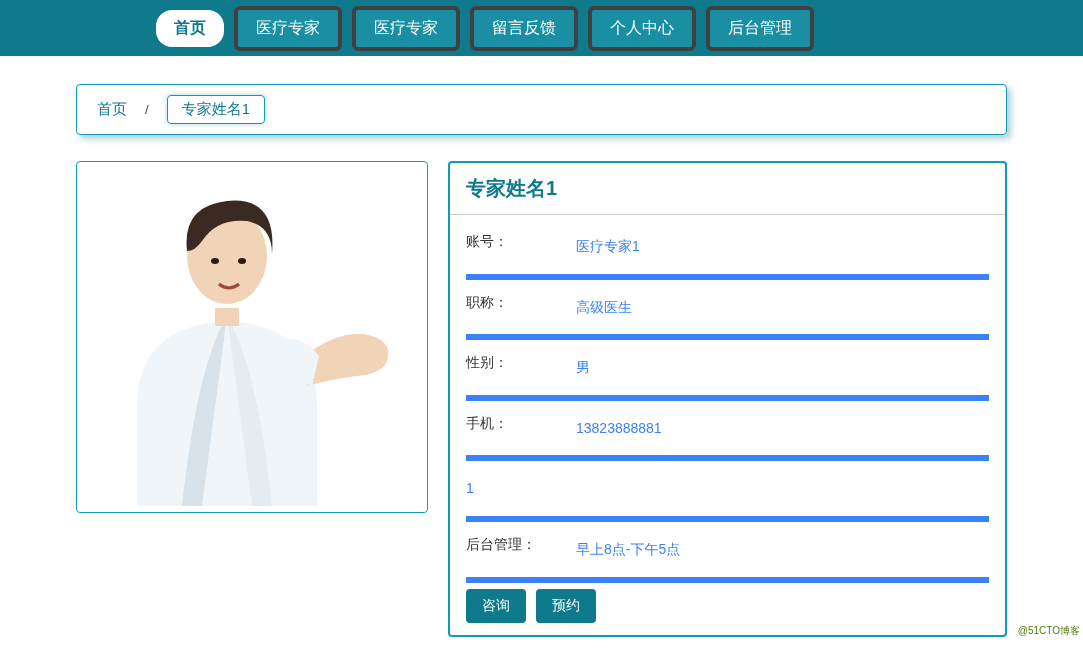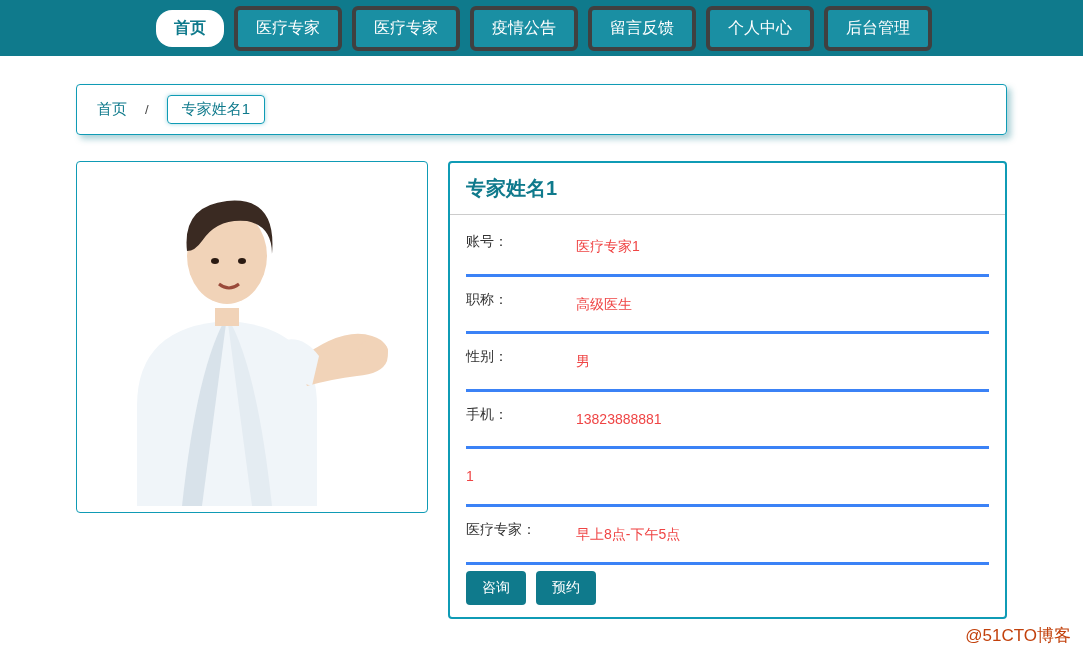--- a/index.html
+++ b/index.html
@@ -11,37 +11,36 @@
     .breadcrumb-box { border: 1px solid #0f9bb5; border-radius: 4px; padding: 10px 20px; display: flex; align-items: center; gap: 18px; box-shadow: 4px 4px 6px rgba(15,122,140,0.35); margin-bottom: 26px; }
     .breadcrumb-link { color: #0f7a8c; font-size: 15px; cursor: pointer; }
     .breadcrumb-sep { color: #444; font-size: 13px; }
     .breadcrumb-active { border: 1px solid #0f9bb5; border-radius: 4px; padding: 4px 14px; color: #0f7a8c; font-size: 15px; box-shadow: 0 0 4px rgba(15,155,181,0.4); }
     .main-row { display: flex; gap: 20px; }
     .photo-panel { width: 352px; height: 352px; border: 1px solid #0f9bb5; border-radius: 4px; padding: 6px; display: flex; align-items: flex-end; justify-content: center; overflow: hidden; }
     .detail-panel { flex: 1; border: 2px solid #0f9bb5; border-radius: 4px; padding: 0; }
     .detail-header { color: #0f7a8c; font-size: 20px; font-weight: bold; padding: 12px 16px; border-bottom: 1px solid #ccc; }
     .detail-body { padding: 4px 16px 12px 16px; }
     .detail-row { display: flex; padding: 14px 0; border-bottom: 0; font-size: 14px; }
-    .detail-row:not(:last-of-type) { border-bottom: 3px solid #3b82f6; }
+    .detail-row:not(:last-of-type) { border-bottom: 6px solid #3b82f6; }
     .detail-label { width: 110px; color: #333; }
-    .detail-value { flex: 1; color: #ef4444; line-height: 1.9; }
+    .detail-value { flex: 1; color: #3b82f6; line-height: 1.9; }
     .action-row { display: flex; gap: 10px; margin-top: 6px; }
     .action-btn { background: #0f7a8c; color: #fff; border: none; padding: 8px 16px; border-radius: 4px; font-size: 14px; cursor: pointer; }
-    .watermark { position: absolute; right: 12px; top: 624px; color: #c2410c; font-size: 17px; }
+    .watermark { position: absolute; right: 3px; top: 624px; color: #4d7c0f; font-size: 10px; }
     
     .doctor-svg { width: 290px; height: 340px; }
   </style>
 </head>
 <body>
 
 <div class="top-bar">
   <div class="nav-tab active">首页</div>
   <div class="nav-tab">医疗专家</div>
   <div class="nav-tab">医疗专家</div>
-  <div class="nav-tab">疫情公告</div>
   <div class="nav-tab">留言反馈</div>
   <div class="nav-tab">个人中心</div>
   <div class="nav-tab">后台管理</div>
 </div>
 
 <div class="content-wrap">
 
   <div class="breadcrumb-box">
     <span class="breadcrumb-link">首页</span>
     <span class="breadcrumb-sep">/</span>
@@ -82,21 +81,21 @@
           <div class="detail-value">男</div>
         </div>
         <div class="detail-row">
           <div class="detail-label">手机：</div>
           <div class="detail-value">13823888881</div>
         </div>
         <div class="detail-row">
           <div class="detail-value">1</div>
         </div>
         <div class="detail-row">
-          <div class="detail-label">医疗专家：</div>
+          <div class="detail-label">后台管理：</div>
           <div class="detail-value">早上8点-下午5点</div>
         </div>
         <div class="action-row">
           <button class="action-btn">咨询</button>
           <button class="action-btn">预约</button>
         </div>
       </div>
     </div>
   </div>
 

